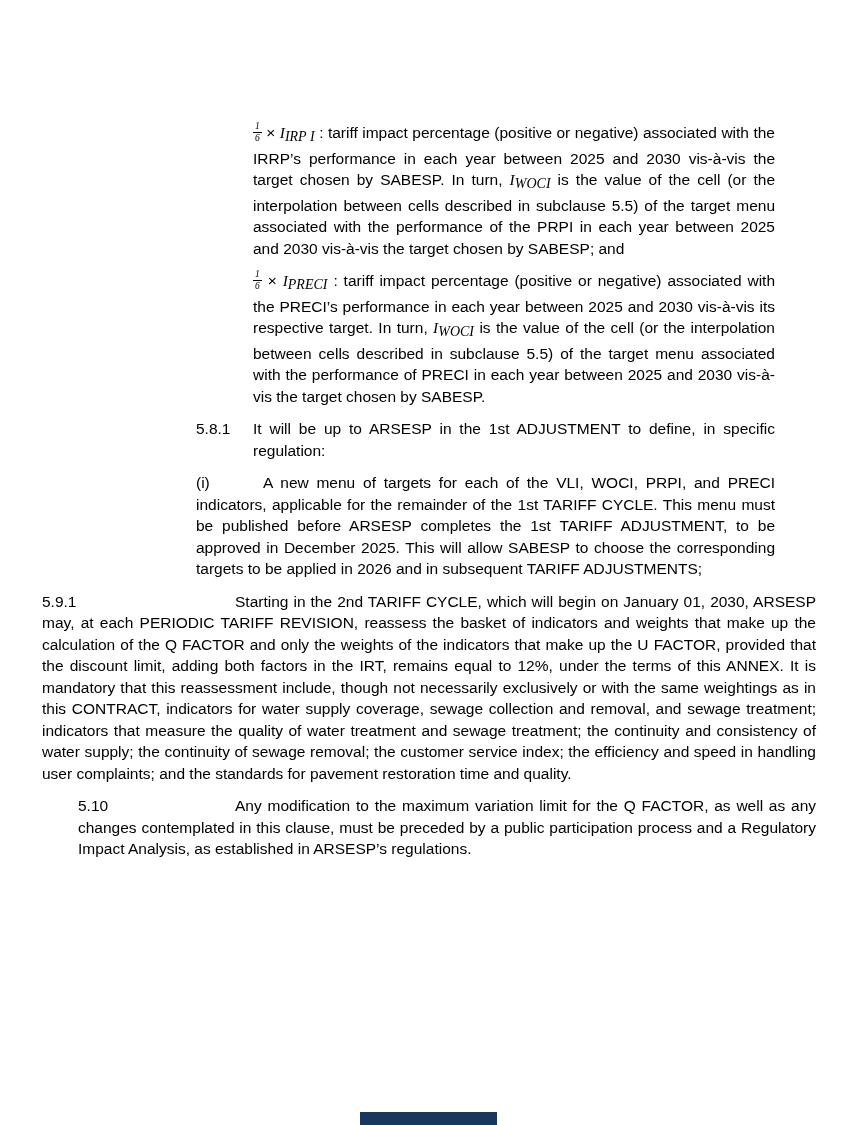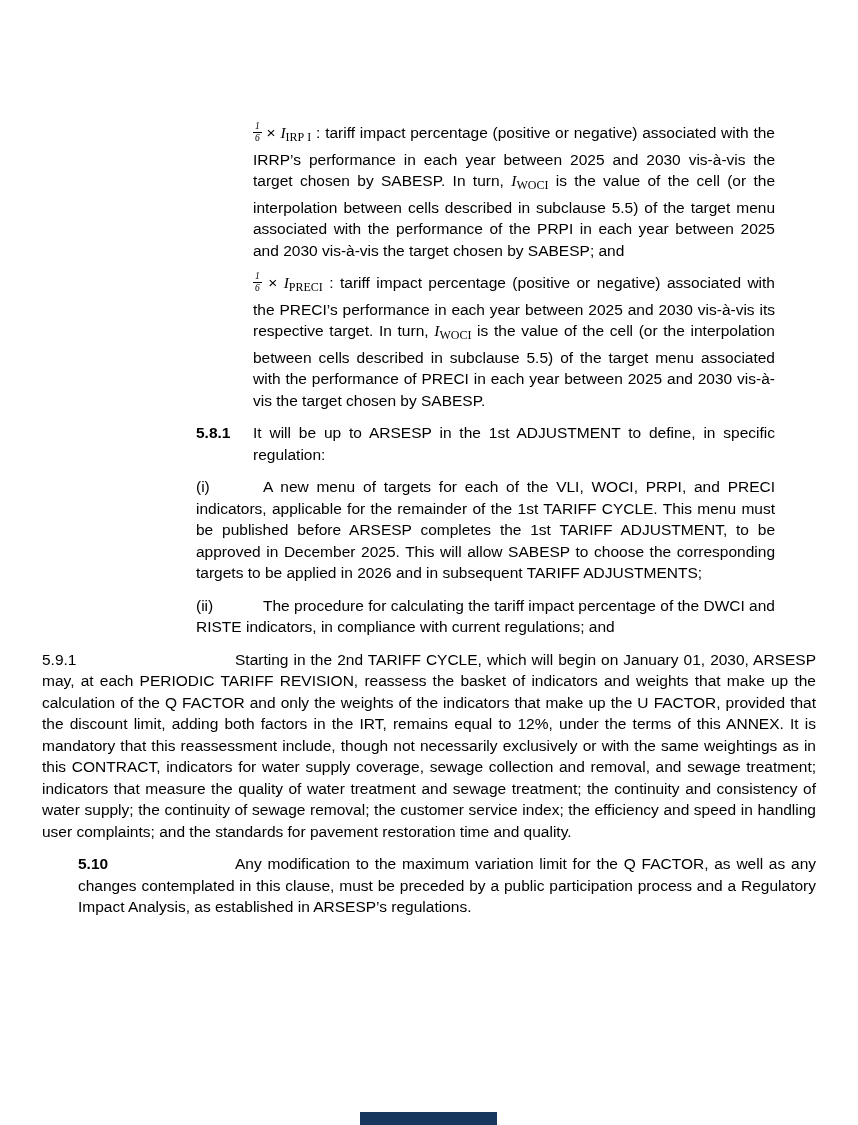--- a/index.html
+++ b/index.html
@@ -13,54 +13,53 @@
   }
   .content { padding: 122px 42px 0 42px; }
   p { margin: 0 0 11px 0; text-align: justify; }
   .def        { margin-left: 211px; margin-right: 41px; }
   .clause581  { margin-left: 211px; margin-right: 41px; text-indent: -57px; }
   .item       { margin-left: 154px; margin-right: 41px; }
   .c59        { margin-left: 66px;  margin-right: 41px; text-indent: -30px; }
   .c591       { margin-left: 0;     margin-right: 0; }
   .c510       { margin-left: 36px;  }
   .tab  { display: inline-block; text-indent: 0; }
-  .bold { font-weight: bold; }
+  .bold { font-weight: normal; }
   .w57  { width: 57px; }
   .w67  { width: 67px; }
   .w157 { width: 157px; }
   .w193 { width: 193px; }
   .frac {
     display: inline-block; vertical-align: middle; position: relative; top: -1px;
     text-align: center; font-size: 9.5px; line-height: 1.15;
     font-family: "Liberation Serif", serif; font-style: italic;
   }
   .frac .fnum { display: block; border-bottom: 1px solid #000; padding: 0 2px; }
   .frac .fden { display: block; }
   .var { font-family: "Liberation Serif", serif; font-style: italic; }
   sub.fsub, sub.isub {
-    font-size: 12px; vertical-align: -3px;
-    font-family: "Liberation Serif", serif; 
+    font-size: 14px; vertical-align: -3px;
+    font-family: "Liberation Serif", serif; font-style: italic;
   }
   .bottom-bar { position: absolute; left: 360px; top: 1112px; width: 137px; height: 13px; background: #17375e; }
 </style>
 </head>
 <body>
 
 <div class="page">
   <div class="content">
 
     <p class="def"><span class="frac"><span class="fnum">1</span><span class="fden">6</span></span><span> × </span><span class="var">I</span><sub class="fsub">IRP I</sub><span> : tariff impact percentage (positive or negative) associated with the IRRP’s performance in each year between 2025 and 2030 vis-à-vis the target chosen by SABESP. In turn, </span><span class="var">I</span><sub class="isub">WOCI</sub><span> is the value of the cell (or the interpolation between cells described in subclause 5.5) of the target menu associated with the performance of the PRPI in each year between 2025 and 2030 vis-à-vis the target chosen by SABESP; and</span></p>
 
     <p class="def"><span class="frac"><span class="fnum">1</span><span class="fden">6</span></span><span> × </span><span class="var">I</span><sub class="fsub">PRECI</sub><span> : tariff impact percentage (positive or negative) associated with the PRECI’s performance in each year between 2025 and 2030 vis-à-vis its respective target. In turn, </span><span class="var">I</span><sub class="isub">WOCI</sub><span> is the value of the cell (or the interpolation between cells described in subclause 5.5) of the target menu associated with the performance of PRECI in each year between 2025 and 2030 vis-à-vis the target chosen by SABESP.</span></p>
 
     <p class="clause581"><span class="tab w57 bold">5.8.1</span><span>It will be up to ARSESP in the 1st ADJUSTMENT to define, in specific regulation:</span></p>
 
     <p class="item"><span class="tab w67">(i)</span><span>A new menu of targets for each of the VLI, WOCI, PRPI, and PRECI indicators, applicable for the remainder of the 1st TARIFF CYCLE. This menu must be published before ARSESP completes the 1st TARIFF ADJUSTMENT, to be approved in December 2025. This will allow SABESP to choose the corresponding targets to be applied in 2026 and in subsequent TARIFF ADJUSTMENTS;</span></p>
 
-    <p class="item"><span class="tab w67">(ii)</span><span>The procedure for calculating the tariff impact percentage of the DWCI and RISTE indicators, in compliance with current regulations; and</span></p>
 
 
 
     <p class="c591"><span class="tab w193">5.9.1</span><span>Starting in the 2nd TARIFF CYCLE, which will begin on January 01, 2030, ARSESP may, at each PERIODIC TARIFF REVISION, reassess the basket of indicators and weights that make up the calculation of the Q FACTOR and only the weights of the indicators that make up the U FACTOR, provided that the discount limit, adding both factors in the IRT, remains equal to 12%, under the terms of this ANNEX. It is mandatory that this reassessment include, though not necessarily exclusively or with the same weightings as in this CONTRACT, indicators for water supply coverage, sewage collection and removal, and sewage treatment; indicators that measure the quality of water treatment and sewage treatment; the continuity and consistency of water supply; the continuity of sewage removal; the customer service index; the efficiency and speed in handling user complaints; and the standards for pavement restoration time and quality.</span></p>
 
     <p class="c510"><span class="tab w157 bold">5.10</span><span>Any modification to the maximum variation limit for the Q FACTOR, as well as any changes contemplated in this clause, must be preceded by a public participation process and a Regulatory Impact Analysis, as established in ARSESP’s regulations.</span></p>
 
   </div>
 
   <div class="bottom-bar" style="background: rgb(23, 55, 94);"></div>

